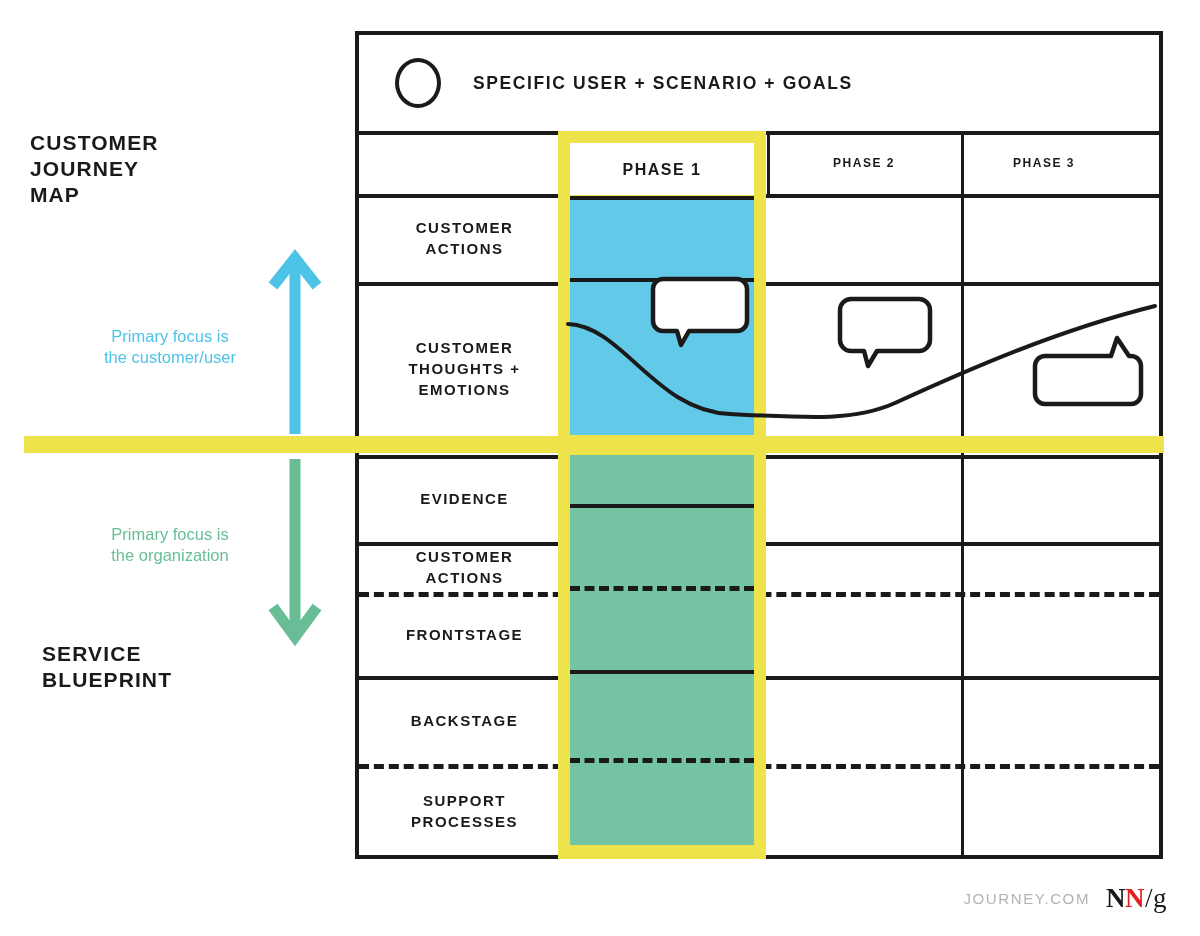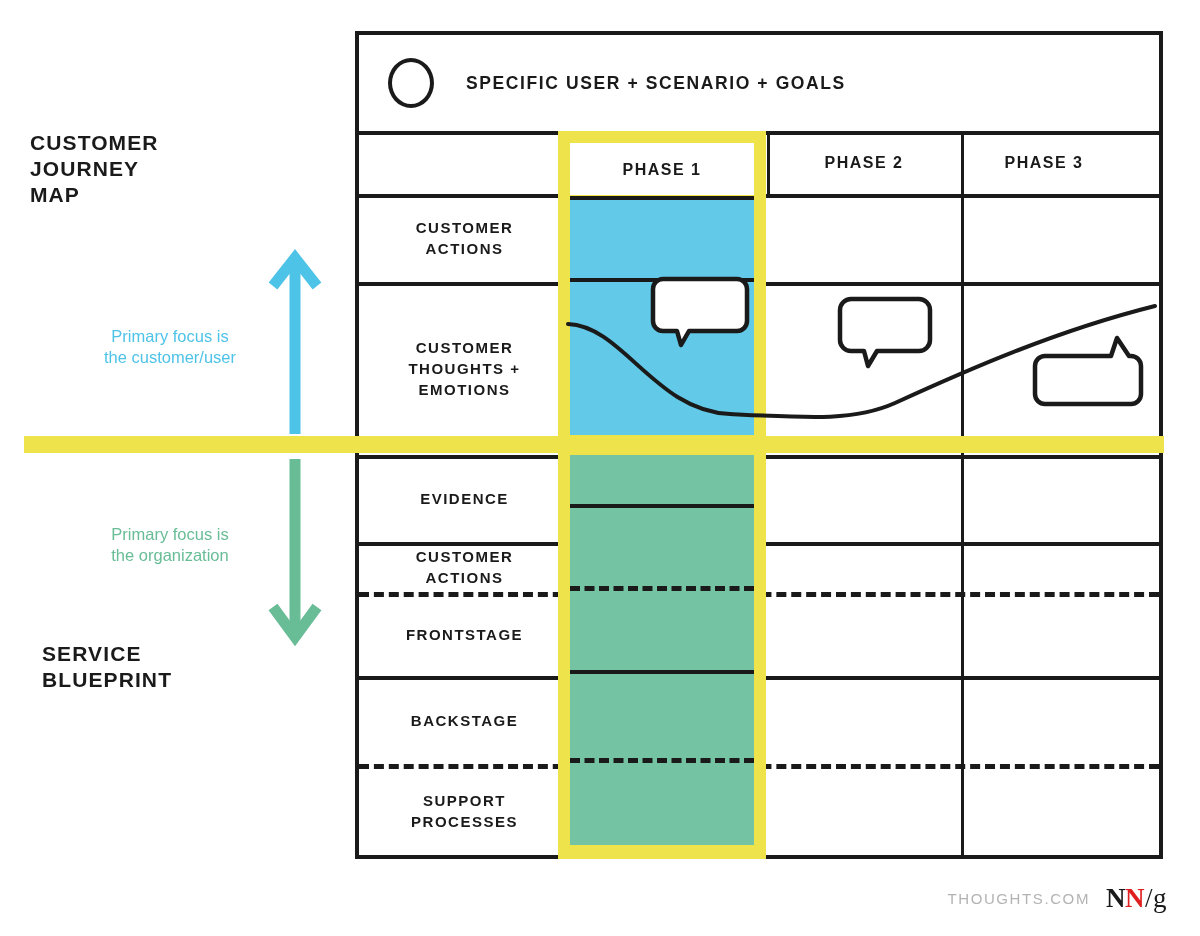--- a/index.html
+++ b/index.html
@@ -86,21 +86,21 @@
   .vline {
     position: absolute;
     width: 3px;
     background: #1a1a1a;
     z-index: 6;
   }
 
   
   #scenario-row {
     position: absolute;
-    left: 1px; top: 0; right: 0; height: 96px;
+    left: 8px; top: 0; right: 0; height: 96px;
     display: flex; align-items: center;
   }
   #scenario-circle {
     margin-left: 28px;
     width: 46px; height: 50px;
     border: 4px solid #1a1a1a;
     border-radius: 50%;
     flex: none;
   }
   #scenario-label {
@@ -110,21 +110,21 @@
     letter-spacing: 1.6px;
     color: #1a1a1a;
     text-transform: uppercase;
   }
 
   
   .phase-label {
     position: absolute;
     top: 96px; height: 63px;
     display: flex; align-items: center; justify-content: center;
-    font-weight: bold; font-size: 16px;
+    font-weight: bold; font-size: 12px;
     letter-spacing: 1.5px; color: #1a1a1a;
     text-transform: uppercase;
     z-index: 5;
   }
 
   
   .row-label {
     position: absolute;
     left: 0; width: 211px;
     display: flex; align-items: center; justify-content: center;
@@ -298,21 +298,21 @@
     </g>
 
     <g>
       <path d="M 690 325 h 66 l 6 -18 l 12 18 h 2 a 10 10 0 0 1 10 10 v 28
                a 10 10 0 0 1 -10 10 h -86 a 10 10 0 0 1 -10 -10 v -28
                a 10 10 0 0 1 10 -10 z" fill="#ffffff" stroke="#1a1a1a" stroke-width="4.5" stroke-linejoin="round"></path>
     </g>
   </svg>
 
   <div id="footer">
-    <span id="footer-url">THOUGHTS.COM</span>
+    <span id="footer-url">JOURNEY.COM</span>
     <span id="footer-logo">
       <span>N</span>
       <span class="n-red">N</span>
       <span class="slash">/</span>
       <span class="g">g</span>
     </span>
   </div>
 
 </div>
 

